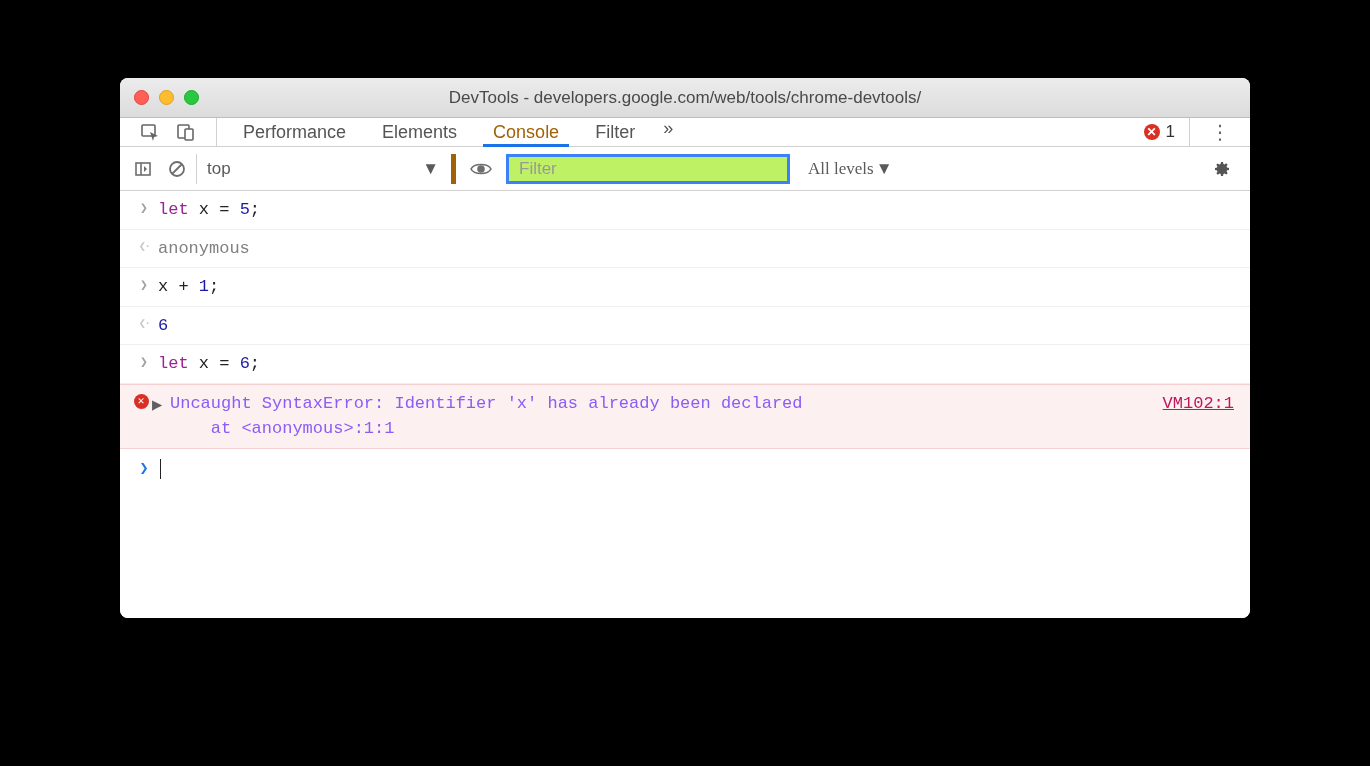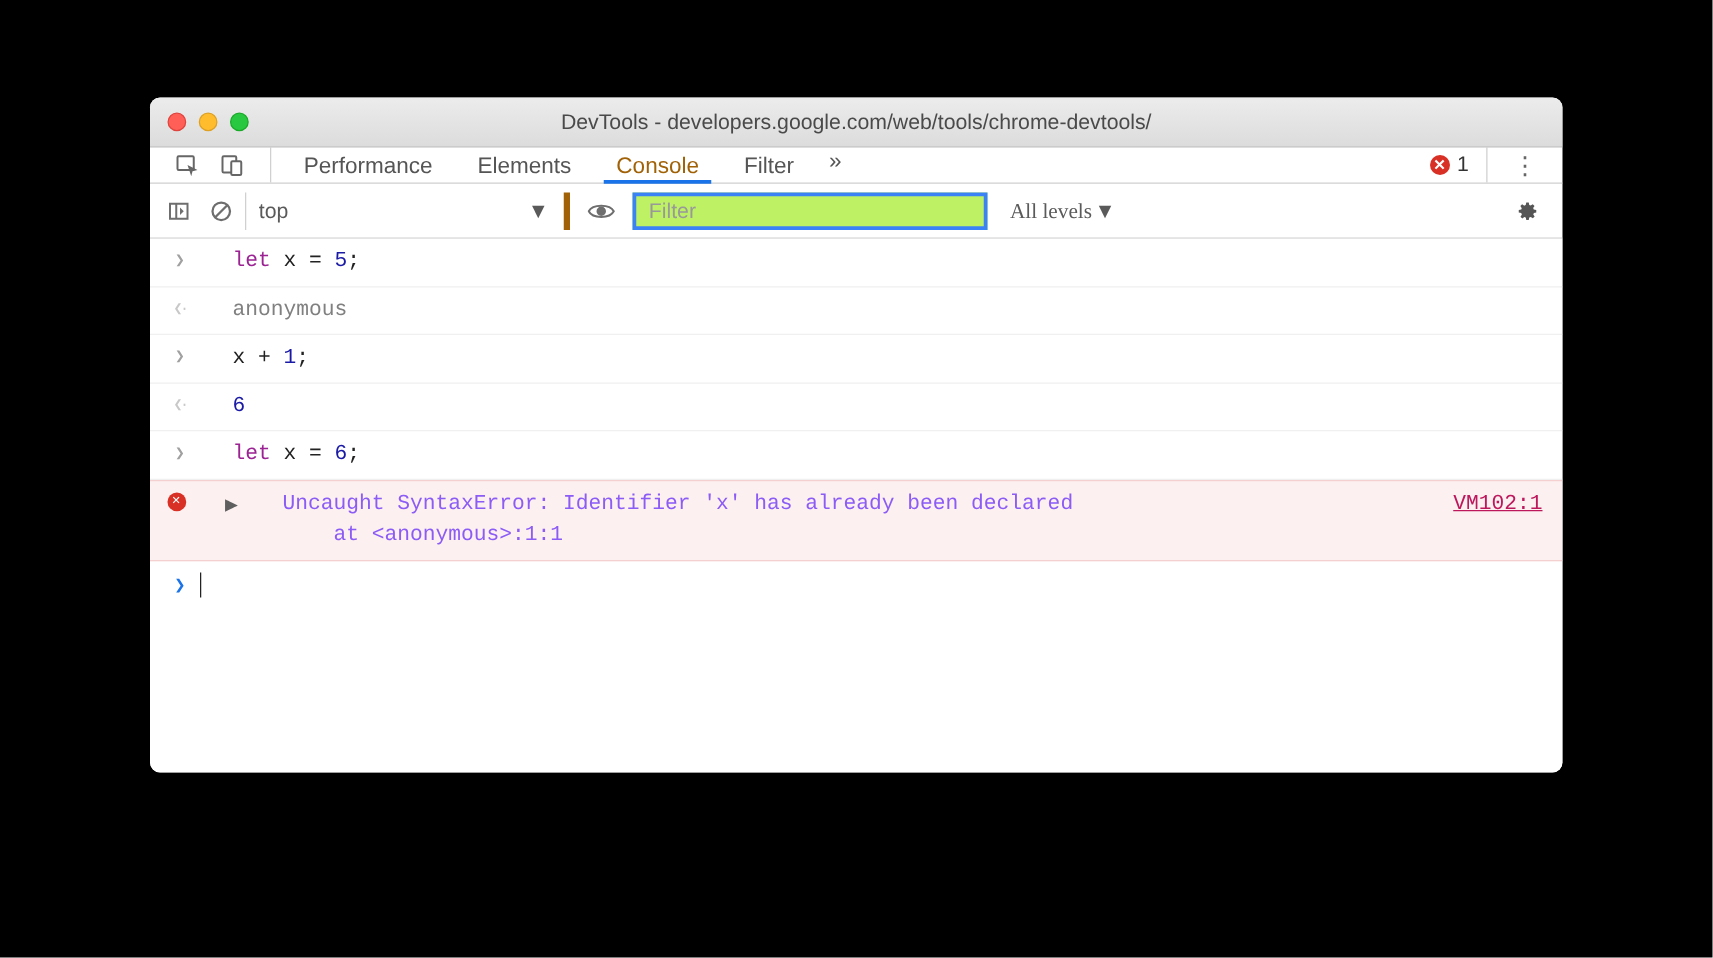--- a/index.html
+++ b/index.html
@@ -88,21 +88,21 @@
   .gear { margin-left:auto; padding:0 10px; color:#555; cursor:pointer; font-size:20px;}
   
   .console-body {
     flex:1;
     font-family: Menlo, Consolas, "Courier New", monospace;
     font-size: 17px;
     line-height: 1.5;
     overflow:auto;
     background:#fff;
   }
-  .row { display:flex; padding:6px 10px 6px 10px; border-bottom:1px solid #f0f0f0;gap:28px; }
+  .row { display:flex; padding:6px 10px 6px 10px; border-bottom:1px solid #f0f0f0; }
   .gutter { width:28px; flex-shrink:0; display:flex; justify-content:center; color:#9e9e9e; font-size:14px; padding-top:2px;}
   .gutter.in::before { content:"❯"; color:#a0a0a0; font-size:13px;}
   .gutter.out::before { content:"❮·"; color:#c8c8c8; font-size:12px; letter-spacing:-2px;}
   .gutter.prompt::before { content:"❯"; color:#1a73e8; font-size:15px; font-weight:bold;}
   .code { white-space:pre; color:#222; }
   .kw { color:#9b2393; }
   .num { color:#1a1aa6; }
   .undef { color:#808080; }
   .retnum { color:#1a1aa6; }
   .row.error {

